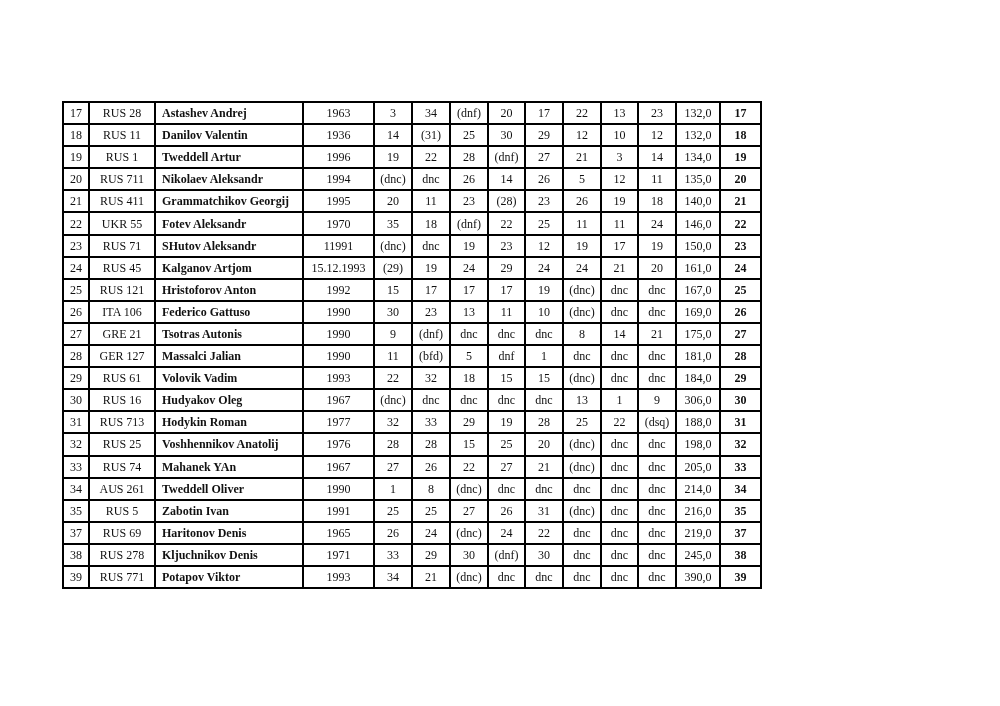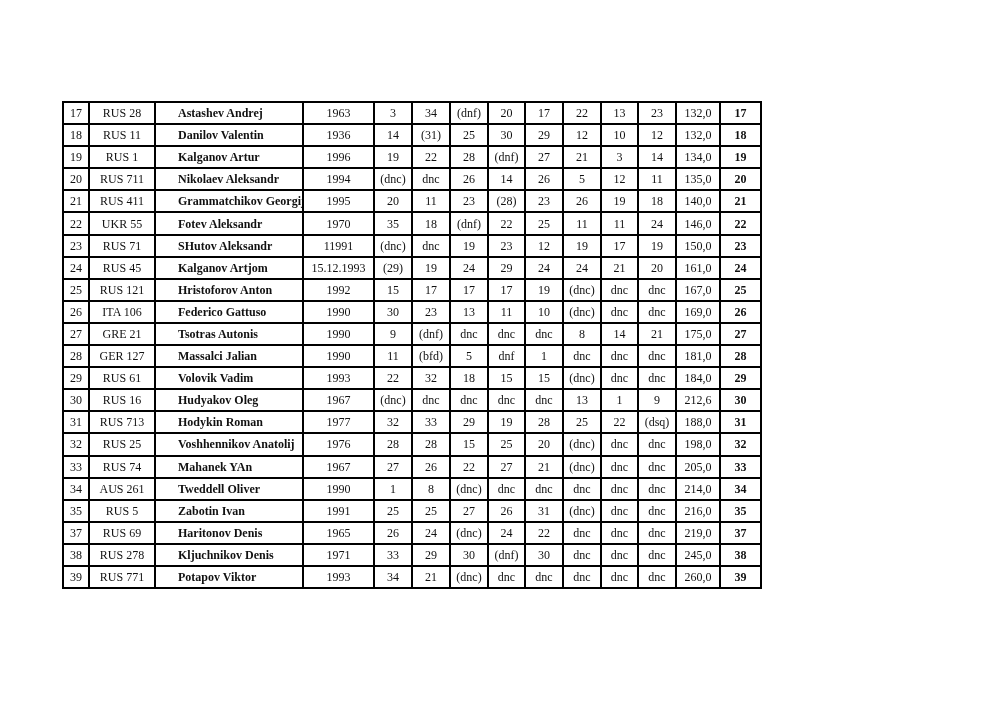--- a/index.html
+++ b/index.html
@@ -30,21 +30,21 @@
     font-size: 12px;
     line-height: 1;
     color: #111111;
     text-align: center;
     vertical-align: middle;
     white-space: nowrap;
     overflow: hidden;
   }
   table.results td.c-name {
     text-align: left;
-    padding-left: 22px;
+    padding-left: 6px;
     font-weight: bold;
   }
   table.results td.c-place {
     font-weight: bold;
   }
 </style>
 </head>
 <body>
 
 <div class="sheet">
@@ -94,21 +94,21 @@
     <td class="c-race">29</td>
     <td class="c-race">12</td>
     <td class="c-race">10</td>
     <td class="c-race">12</td>
     <td class="c-points">132,0</td>
     <td class="c-place">18</td>
   </tr>
         <tr>
     <td class="c-rank">19</td>
     <td class="c-sail">RUS 1</td>
-    <td class="c-name">Kalganov Artur</td>
+    <td class="c-name">Tweddell Artur</td>
     <td class="c-year">1996</td>
     <td class="c-race">19</td>
     <td class="c-race">22</td>
     <td class="c-race">28</td>
     <td class="c-race">(dnf)</td>
     <td class="c-race">27</td>
     <td class="c-race">21</td>
     <td class="c-race">3</td>
     <td class="c-race">14</td>
     <td class="c-points">134,0</td>
@@ -280,21 +280,21 @@
     <td class="c-name">Hudyakov Oleg</td>
     <td class="c-year">1967</td>
     <td class="c-race">(dnc)</td>
     <td class="c-race">dnc</td>
     <td class="c-race">dnc</td>
     <td class="c-race">dnc</td>
     <td class="c-race">dnc</td>
     <td class="c-race">13</td>
     <td class="c-race">1</td>
     <td class="c-race">9</td>
-    <td class="c-points">212,6</td>
+    <td class="c-points">306,0</td>
     <td class="c-place">30</td>
   </tr>
         <tr>
     <td class="c-rank">31</td>
     <td class="c-sail">RUS 713</td>
     <td class="c-name">Hodykin Roman</td>
     <td class="c-year">1977</td>
     <td class="c-race">32</td>
     <td class="c-race">33</td>
     <td class="c-race">29</td>
@@ -408,18 +408,18 @@
     <td class="c-name">Potapov Viktor</td>
     <td class="c-year">1993</td>
     <td class="c-race">34</td>
     <td class="c-race">21</td>
     <td class="c-race">(dnc)</td>
     <td class="c-race">dnc</td>
     <td class="c-race">dnc</td>
     <td class="c-race">dnc</td>
     <td class="c-race">dnc</td>
     <td class="c-race">dnc</td>
-    <td class="c-points">260,0</td>
+    <td class="c-points">390,0</td>
     <td class="c-place">39</td>
   </tr>
       </tbody>
   </table>
 </div>
 
 </body></html>

